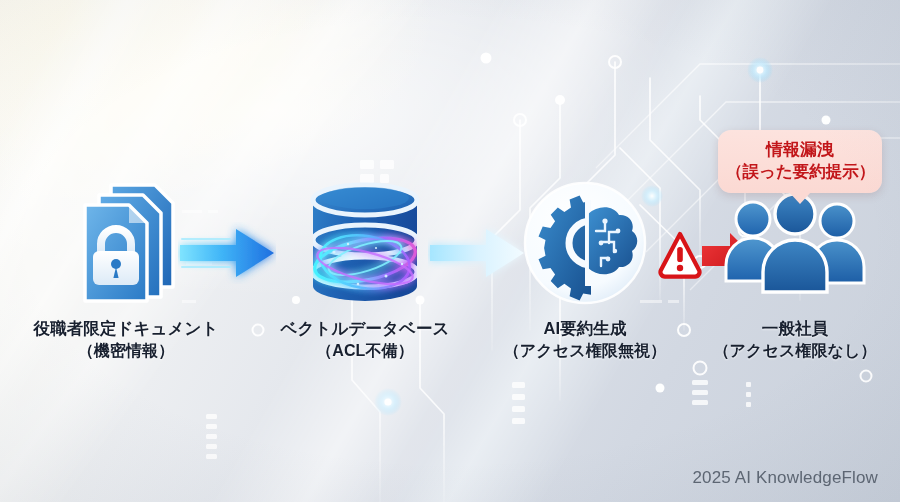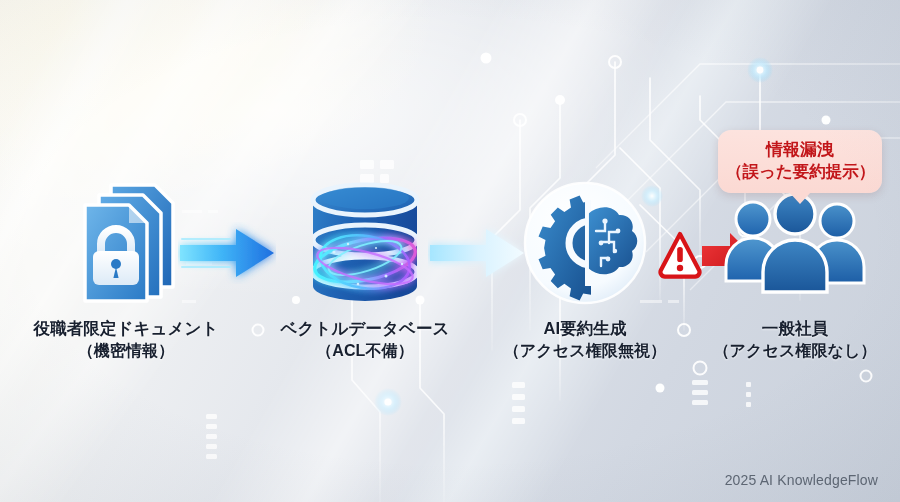--- a/index.html
+++ b/index.html
@@ -94,21 +94,21 @@
     position:absolute; left:50%; bottom:-11px; transform:translateX(-50%);
     width:0; height:0;
     border-left:11px solid transparent;
     border-right:11px solid transparent;
     border-top:12px solid #fbd9d3;
   }
 
   
   #footer {
     position:absolute; right:22px; bottom:14px;
-    color:#5d6673; font-size:14px; letter-spacing:0.15px;
+    color:#5d6673; font-size:17px; letter-spacing:0.15px;
   }
 </style>
 </head>
 <body>
 
 <div id="stage">
 
   <div class="layer" id="bg-circuit">
     <svg width="900" height="502" viewBox="0 0 900 502">
       <defs>

